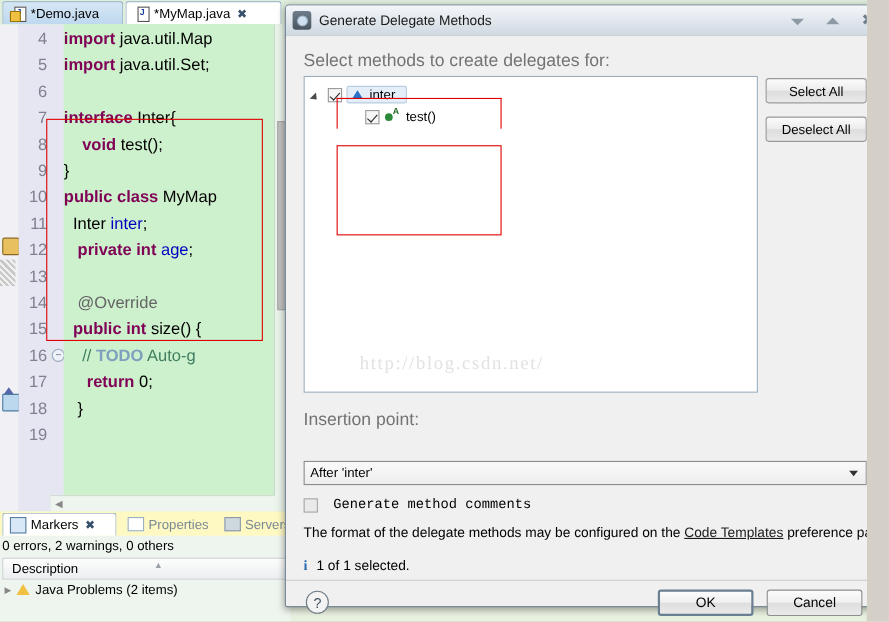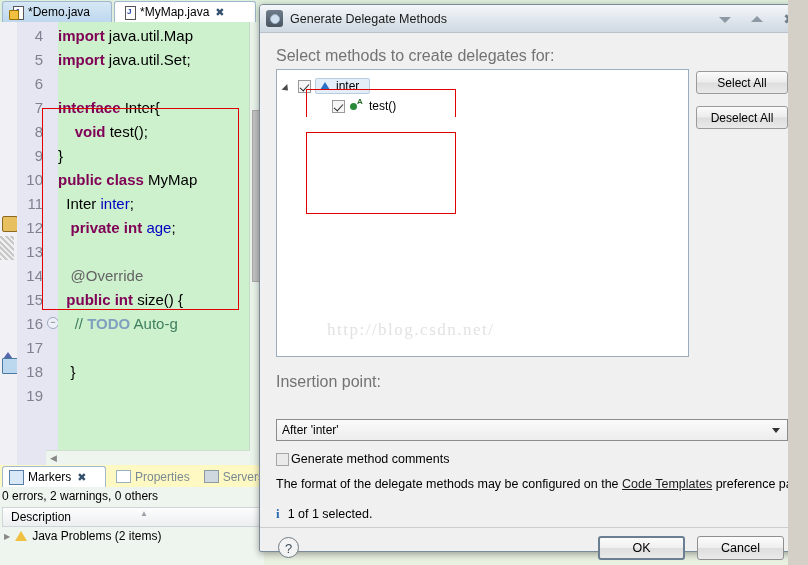--- a/index.html
+++ b/index.html
@@ -327,22 +327,22 @@
     font-size: 12px; color: #000; line-height: 20px; padding-left: 5px;
     cursor: pointer;
   }
   .combo-arrow {
     position: absolute; right: 7px; top: 8px; width: 0; height: 0;
     border-left: 4px solid transparent; border-right: 4px solid transparent;
     border-top: 5px solid #333;
   }
   .chk-row {
     position: absolute; left: 16px; top: 419px;
-    display: flex; align-items: center; gap: 2px;
-    font-size: 12.5px; color: #000;
+    display: flex; align-items: center; gap: 14px;
+    font-size: 12.5px; color: #000; font-family: Liberation Mono, monospace;
   }
   .chk-sq {
     width: 13px; height: 13px; background: #eaeaea;
     border: 1px solid #a6a6a6; box-sizing: border-box;
   }
   .format-note {
     position: absolute; left: 16px; top: 444px;
     font-size: 12.5px; color: #000; white-space: nowrap;
   }
   .link { color: #1a1a1a; text-decoration: underline; cursor: pointer; }
@@ -425,20 +425,21 @@
           <div class="cl" style="top: 74px;"><span class="kw">interface</span> Inter{</div>
           <div class="cl" style="top: 98px;">    <span class="kw">void</span> test();</div>
           <div class="cl" style="top: 122px;">}</div>
           <div class="cl" style="top: 146px;"><span class="kw">public class</span> MyMap</div>
           <div class="cl" style="top: 170px;">  Inter <span class="fld">inter</span>;</div>
           <div class="cl" style="top: 194px;">   <span class="kw">private int</span> <span class="fld">age</span>;</div>
           <div class="cl" style="top: 218px;"></div>
           <div class="cl" style="top: 242px;">   <span class="ann">@Override</span></div>
           <div class="cl" style="top: 290px;">    <span class="cmt">// </span><span class="todo">TODO</span><span class="cmt"> Auto-g</span></div>
           <div class="cl" style="top: 266px;">  <span class="kw">public int</span> size() {</div>
+          <div class="cl" style="top: 314px;">     <span class="kw">return</span> 0;</div>
           <div class="cl" style="top: 338px;">   }</div>
           <div class="cl" style="top: 362px;"></div>
         </div>
       <div id="linenums" style="position: absolute; left: 17px; top: 0px; width: 29px; height: 100%;">
           <div class="ln" style="top: 2px;">4</div>
           <div class="ln" style="top: 26px;">5</div>
           <div class="ln" style="top: 50px;">6</div>
           <div class="ln" style="top: 74px;">7</div>
           <div class="ln" style="top: 98px;">8</div>
           <div class="ln" style="top: 122px;">9</div>

